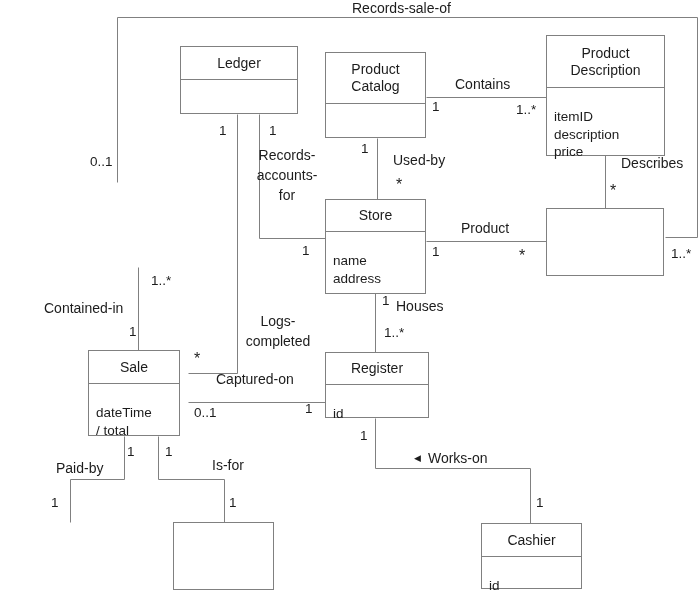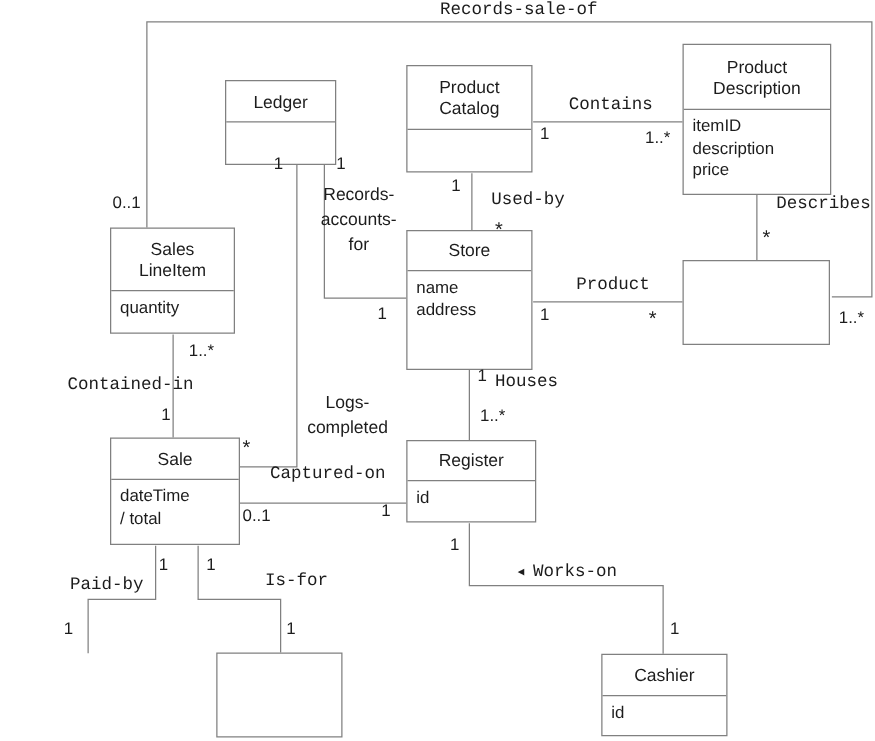--- a/index.html
+++ b/index.html
@@ -10,23 +10,23 @@
   #connectors{position:absolute;left:0;top:0;width:700px;height:593px;}
   .cls{
     position:absolute;box-sizing:border-box;border:1px solid #808080;
     background:#ffffff;display:flex;flex-direction:column;
   }
   .cls-title{
     box-sizing:border-box;border-bottom:1px solid #808080;
     display:flex;align-items:center;justify-content:center;text-align:center;
     font-size:14px;line-height:17px;white-space:pre-line;flex:none;
   }
-  .cls-attrs{flex:1;padding:4px 7px 0 7px;}
+  .cls-attrs{flex:1;padding:4px 7px 0 7px;margin-top:16px;}
   .attr{font-size:13.5px;line-height:17.5px;white-space:pre;}
-  .lbl{position:absolute;font-size:14px;line-height:15px;white-space:pre;font-family:Liberation Mono, monospace;}
+  .lbl{position:absolute;font-size:14px;line-height:15px;white-space:pre;}
   .lbl-block{position:absolute;font-size:14px;line-height:20px;text-align:center;white-space:pre-line;}
   .mult{position:absolute;font-size:13.5px;line-height:14px;white-space:pre;}
   .star{font-size:16px;line-height:14px;}
   .works-on{display:flex;align-items:center;gap:7px;}
   .dir-arrow{font-size:9px;line-height:9px;}
 </style>
 </head>
 <body>
 
 <div id="stage">
@@ -42,62 +42,55 @@
       <polyline points="426,241 546,241"></polyline>
       <polyline points="138,267 138,350"></polyline>
       <polyline points="375,285 375,352"></polyline>
       <polyline points="188,402 325,402"></polyline>
       <polyline points="124,436 124,479 70,479 70,522"></polyline>
       <polyline points="158,436 158,479 224,479 224,522"></polyline>
       <polyline points="375,418 375,468 530,468 530,523"></polyline>
     </g>
   </svg>
 
-  <div class="cls" style="left:180px;top:64px;width:89px;height:68px">
+  <div class="cls" style="left:180px;top:46px;width:118px;height:68px">
     <div class="cls-title" style="height:33px">Ledger</div>
     <div class="cls-attrs"></div>
   </div>
 
   <div class="cls" style="left:325px;top:52px;width:101px;height:86px">
     <div class="cls-title" style="height:51px">Product
 Catalog</div>
     <div class="cls-attrs"></div>
   </div>
 
   <div class="cls" style="left:546px;top:35px;width:119px;height:121px">
     <div class="cls-title" style="height:52px">Product
 Description</div>
     <div class="cls-attrs">
       <div class="attr">itemID</div>
       <div class="attr">description</div>
       <div class="attr">price</div>
     </div>
   </div>
 
-  <div class="cls" style="left:88px;top:182px;width:100px;height:85px">
-    <div class="cls-title" style="height:50px">Sales
-LineItem</div>
-    <div class="cls-attrs">
-      <div class="attr">quantity</div>
-    </div>
-  </div>
 
-  <div class="cls" style="left:325px;top:184px;width:101px;height:112px">
+  <div class="cls" style="left:325px;top:199px;width:101px;height:95px">
     <div class="cls-title" style="height:32px">Store</div>
     <div class="cls-attrs">
       <div class="attr">name</div>
       <div class="attr">address</div>
     </div>
   </div>
 
   <div class="cls" style="left:546px;top:208px;width:118px;height:68px">
     <div class="cls-attrs"></div>
   </div>
 
-  <div class="cls" style="left:88px;top:350px;width:104px;height:86px">
+  <div class="cls" style="left:88px;top:350px;width:92px;height:86px">
     <div class="cls-title" style="height:33px">Sale</div>
     <div class="cls-attrs">
       <div class="attr">dateTime</div>
       <div class="attr">/ total</div>
     </div>
   </div>
 
   <div class="cls" style="left:325px;top:352px;width:104px;height:66px">
     <div class="cls-title" style="height:32px">Register</div>
     <div class="cls-attrs">
@@ -120,21 +113,21 @@
   <span class="lbl" style="left:352px;top:1px">Records-sale-of</span>
   <span class="lbl" style="left:455px;top:77px">Contains</span>
   <span class="lbl" style="left:393px;top:153px">Used-by</span>
   <span class="lbl" style="left:621px;top:156px">Describes</span>
   <div class="lbl-block" style="left:256px;top:145px;width:62px">Records-
 accounts-
 for</div>
   <div class="lbl-block" style="left:241px;top:311px;width:74px">Logs-
 completed</div>
   <span class="lbl" style="left:461px;top:221px">Product</span>
-  <span class="lbl" style="left:54px;top:301px">Contained-in</span>
+  <span class="lbl" style="left:44px;top:301px">Contained-in</span>
   <span class="lbl" style="left:396px;top:299px">Houses</span>
   <span class="lbl" style="left:216px;top:372px">Captured-on</span>
   <span class="lbl" style="left:56px;top:461px">Paid-by</span>
   <span class="lbl" style="left:212px;top:458px">Is-for</span>
   <span class="lbl works-on" style="left:414px;top:451px">
     <span class="dir-arrow">◀</span>
     <span>Works-on</span>
   </span>
 
   <span class="mult" style="left:90px;top:155px">0..1</span>

